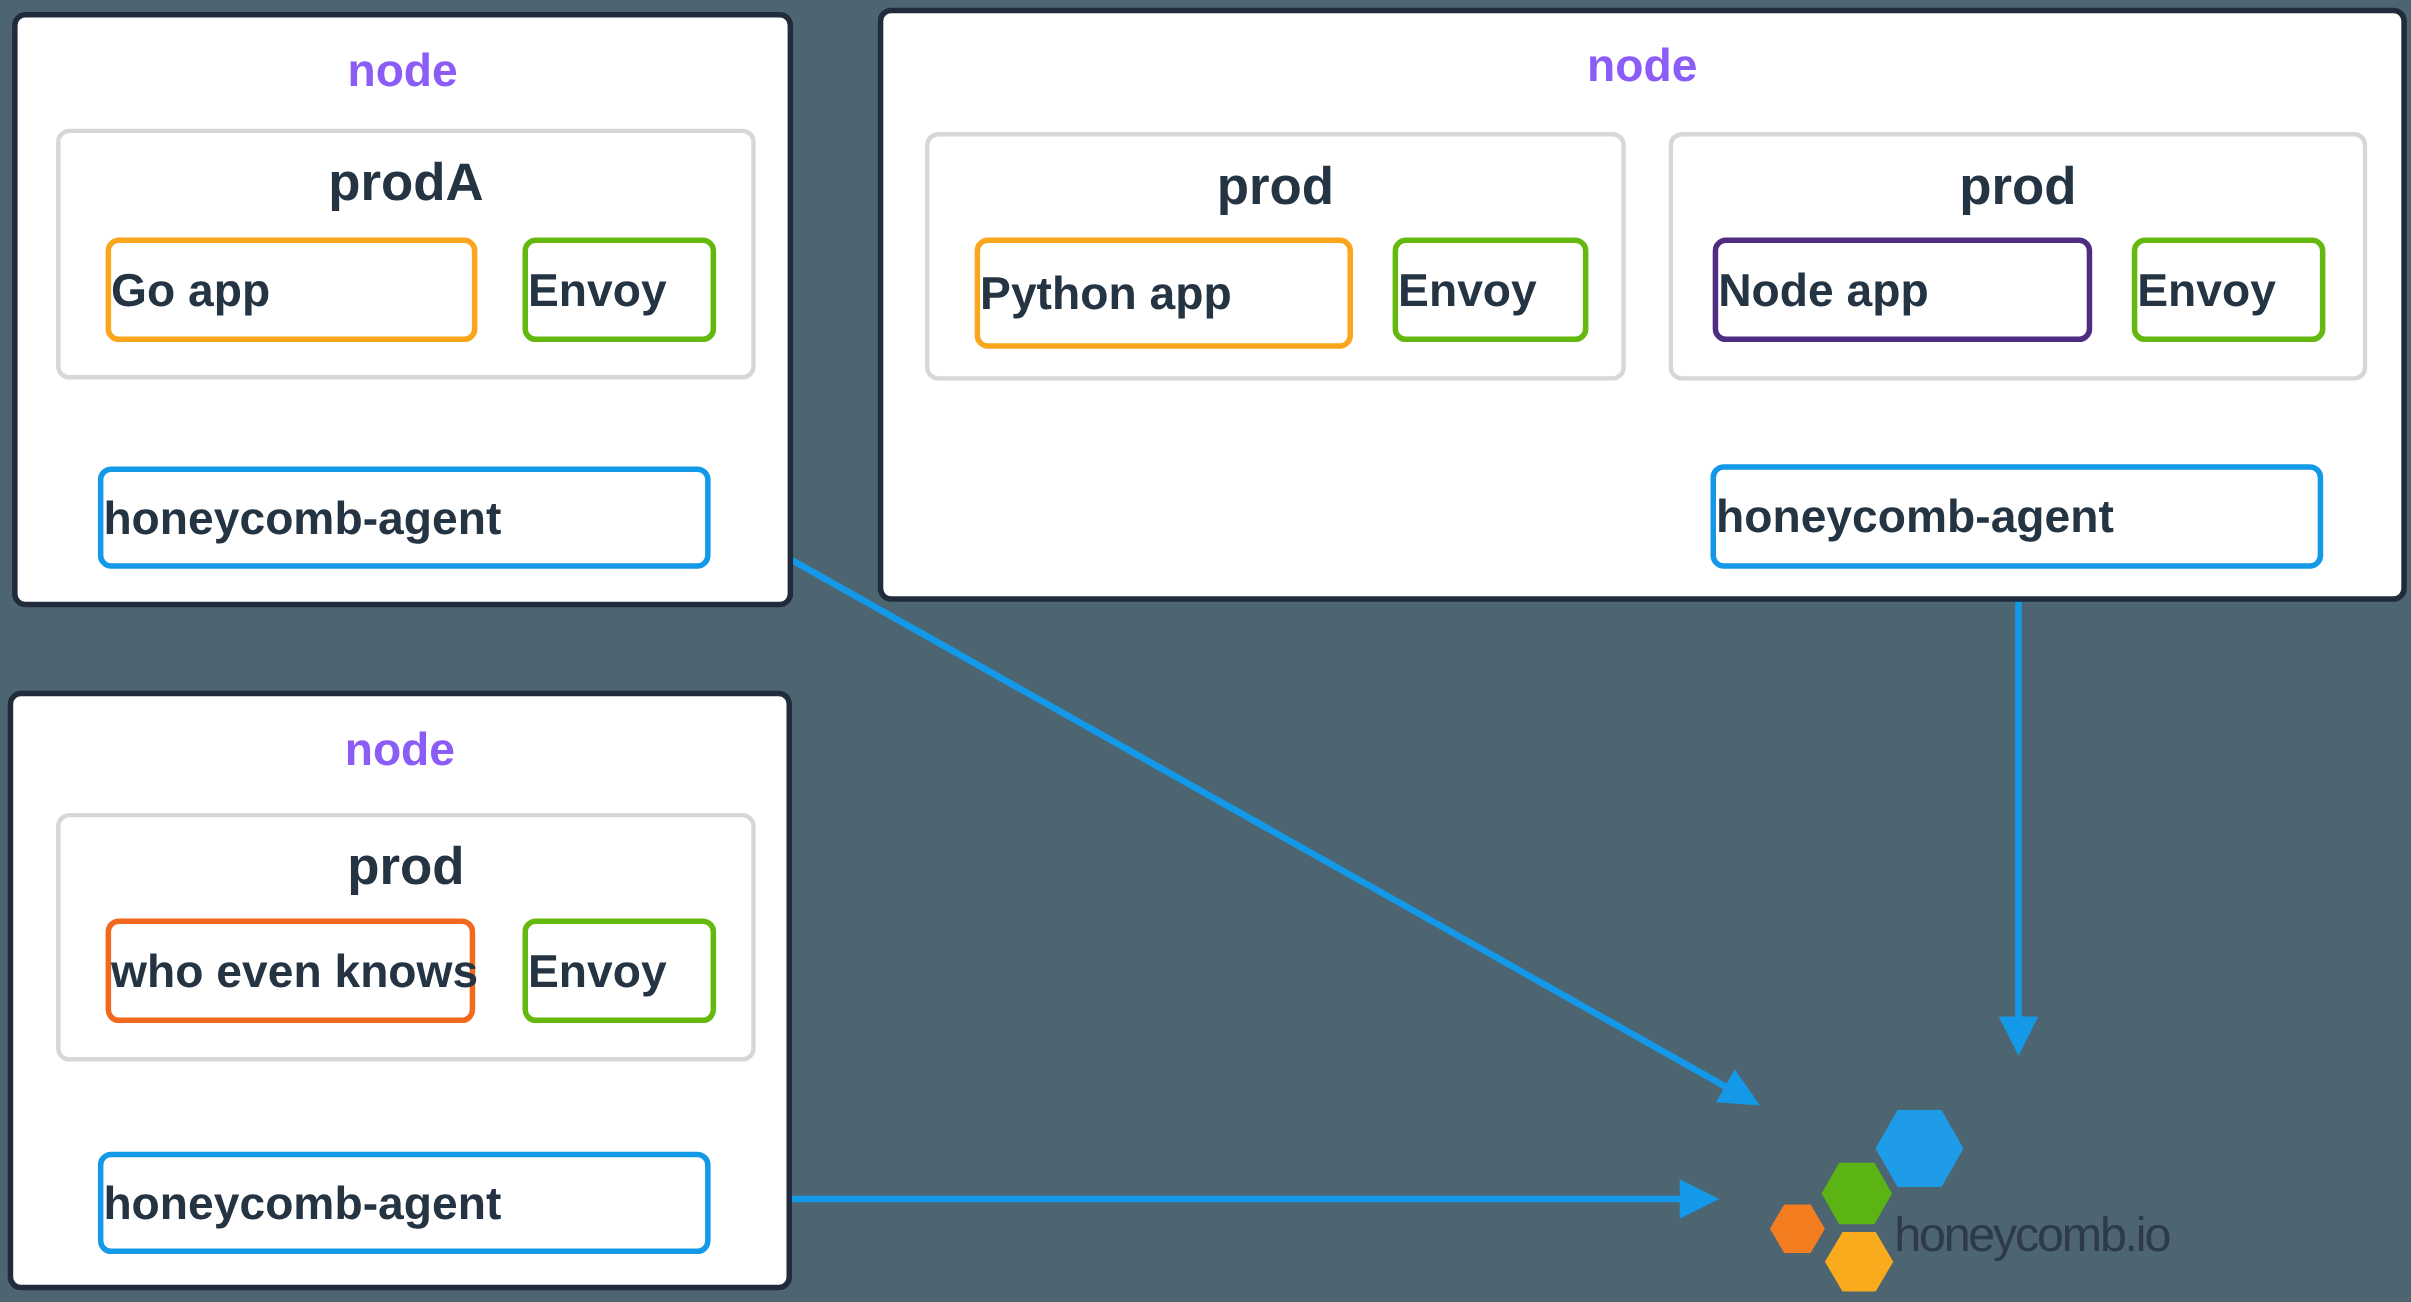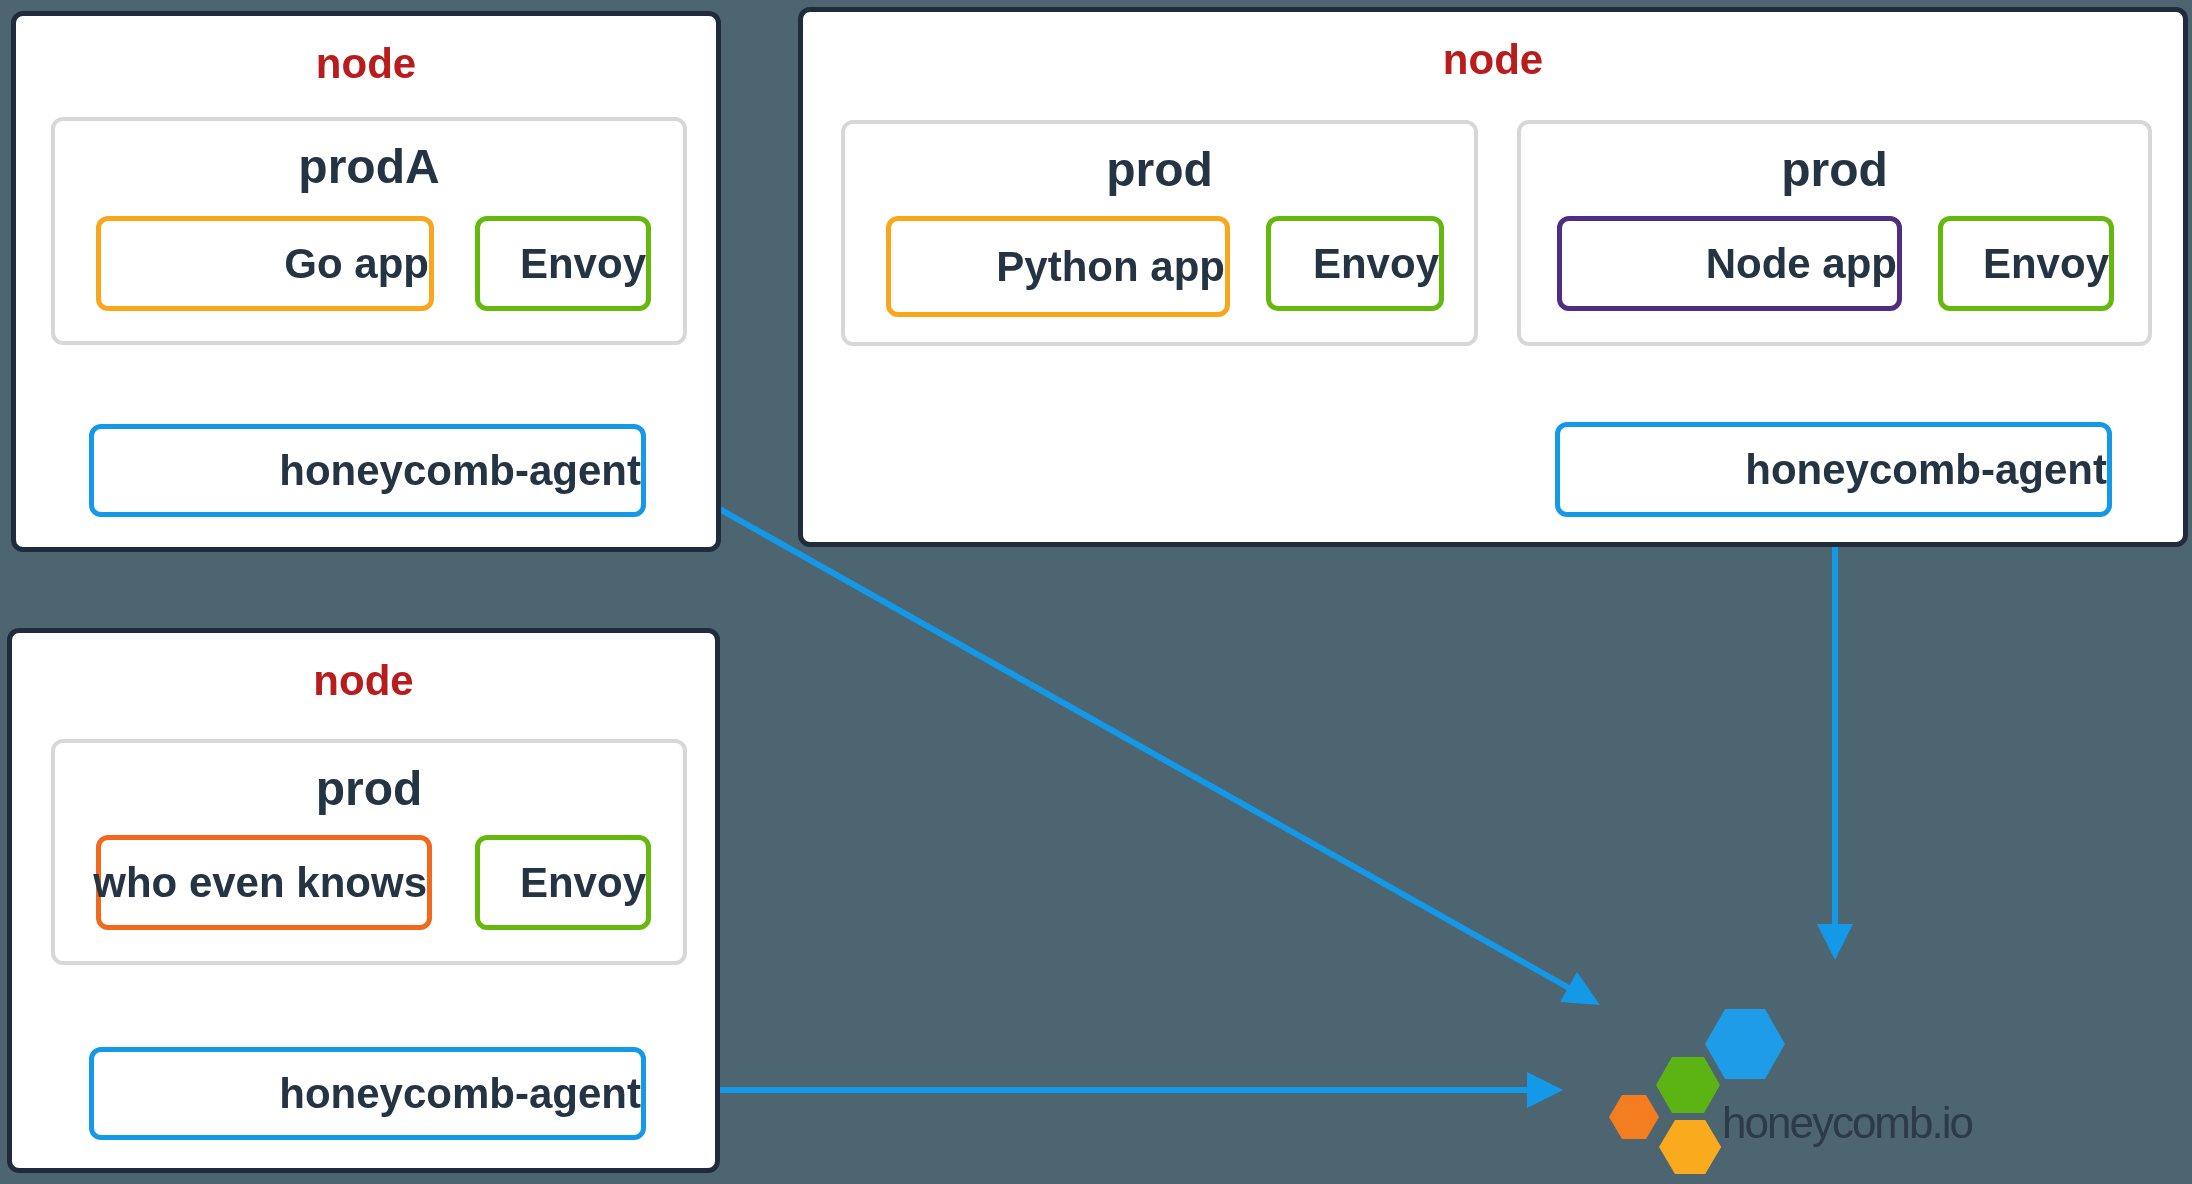--- a/index.html
+++ b/index.html
@@ -14,41 +14,41 @@
   .node{
     position:absolute;
     background:#ffffff;
     border:5px solid #202C3C;
     border-radius:12px;
     box-sizing:border-box;
   }
   .node-title{
     position:absolute;left:0;top:24px;width:100%;
     text-align:center;
-    font-size:42px;font-weight:bold;color:#b91c1c;
+    font-size:42px;font-weight:bold;color:#8b5cf6;
   }
   .pod{
     position:absolute;
     background:#ffffff;
     border:4px solid #D7D7D7;
     border-radius:12px;
     box-sizing:border-box;
   }
   .pod-title{
     position:absolute;left:0;top:18px;width:100%;
     text-align:center;
     font-size:48px;font-weight:bold;color:#253443;
   }
   .box{
     position:absolute;
     background:#ffffff;
     border:5px solid #888;
     border-radius:12px;
     box-sizing:border-box;
-    display:flex;align-items:center;justify-content:flex-end;
+    display:flex;align-items:center;justify-content:flex-start;
     font-size:42px;font-weight:bold;color:#253443;
     white-space:nowrap;
   }
   .logo-text{
     position:absolute;
     font-size:44px;
     letter-spacing:-2px;
     color:#2C3A49;
     white-space:nowrap;
   }

